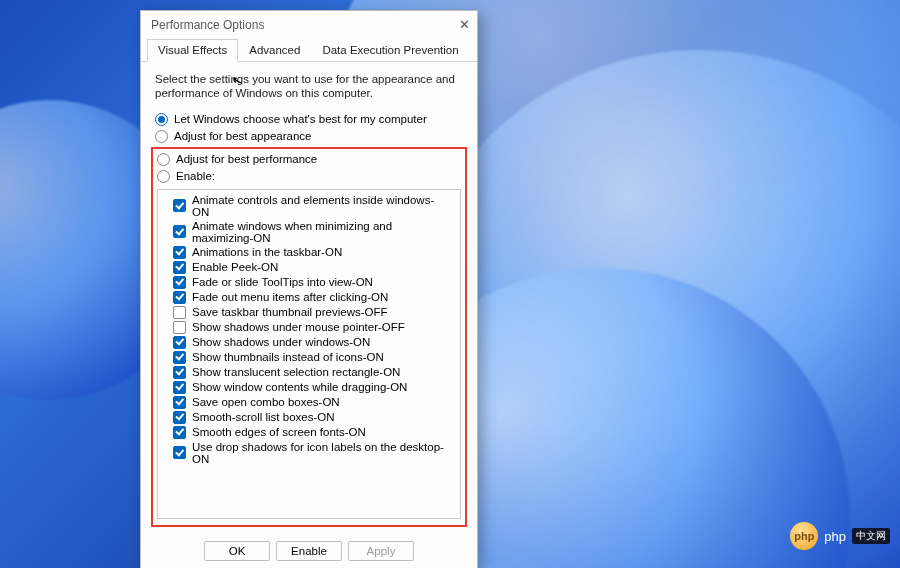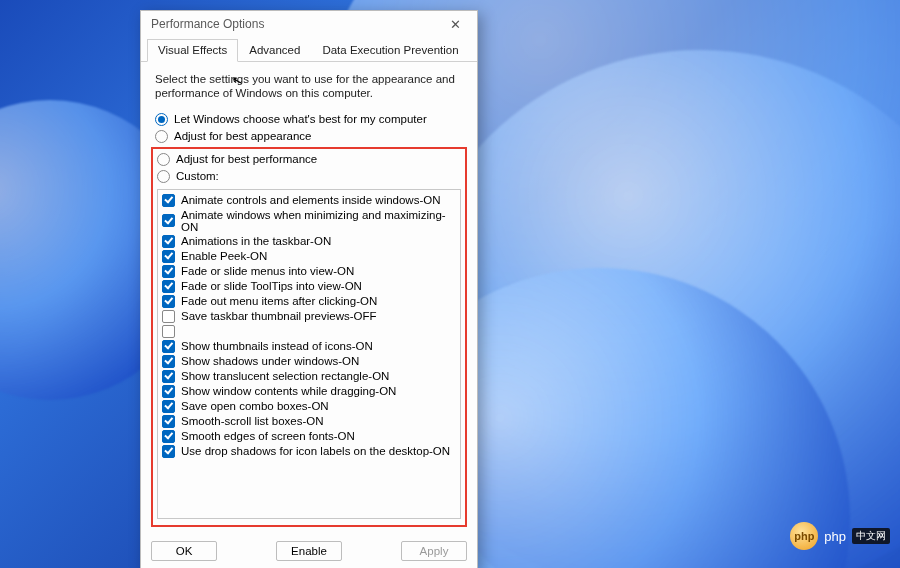--- a/index.html
+++ b/index.html
@@ -23,22 +23,22 @@
 
   .dialog {
     position: absolute; left: 140px; top: 10px;
     width: 338px; height: 560px;
     background: #fdfdfd;
     border: 1px solid #bcbcbc;
     box-shadow: 4px 4px 14px rgba(0,0,0,0.3);
     display: flex; flex-direction: column;
   }
   .titlebar {
-    display: flex; justify-content: space-between;
-    padding: 6px 12px 6px 10px;
+    display: flex; align-items: center; justify-content: space-between;
+    padding: 6px 3px 6px 10px;
     color: #5a5a5a; font-size: 12px;
   }
   .close-x { font-size: 13px; color: #555; cursor: pointer; padding: 0 4px; }
   .tab-strip {
     display: flex; gap: 0;
     padding: 0 6px;
     border-bottom: 1px solid #d0d0d0;
     font-size: 11.5px;
     text-align: center;
   }
@@ -78,40 +78,40 @@
   }
   .highlight-box {
     border: 2.5px solid #e63b2e;
     margin: 2px -4px 0 -4px;
     padding: 2px 4px 6px 4px;
     display: flex; flex-direction: column;
     flex: 1;
   }
   .checklist {
     border: 1px solid #c8c8c8;
-    margin-top: 4px; padding: 3px 4px;
+    margin-top: 4px; padding: 3px 15px;
     flex: 1; overflow: auto;
   }
   .check-row {
     display: flex; align-items: center; gap: 6px;
     padding: 1px 0; cursor: pointer;
   }
   .cbox {
     width: 13px; height: 13px; border: 1px solid #888; border-radius: 2px;
     display: flex; align-items: center; justify-content: center;
     flex-shrink: 0; background: #fff;
   }
   .cbox.checked { background: #0067c0; border-color: #0067c0; }
   .cbox.checked::after {
     content: ""; width: 3px; height: 6px;
     border: solid #fff; border-width: 0 2px 2px 0;
     transform: rotate(40deg) translate(-0.5px, -1px);
   }
   .button-row {
-    display: flex; justify-content: space-between; gap: 6px;
+    display: flex; justify-content: center; gap: 6px;
     padding: 8px 10px;
   }
   .btn {
     min-width: 66px; padding: 3px 12px;
     border: 1px solid #bdbdbd; background: #fdfdfd;
     border-radius: 2px; font-size: 11.5px; cursor: pointer;
     text-align: center;
   }
   .btn.disabled { color: #9a9a9a; cursor: default; }
   .watermark {
@@ -168,66 +168,63 @@
       </div>
 
     <div class="highlight-box">
       <div id="radios-bottom">
           <div class="radio-row">
             <div class="radio"></div>
             <span>Adjust for best performance</span>
           </div>
           <div class="radio-row">
             <div class="radio"></div>
-            <span>Custom:</span>
+            <span>Enable:</span>
           </div>
         </div>
       <div class="checklist" id="checklist">
           <div class="check-row">
             <div class="cbox checked"></div>
             <span>Animate controls and elements inside windows-ON</span>
           </div>
           <div class="check-row">
             <div class="cbox checked"></div>
             <span>Animate windows when minimizing and maximizing-ON</span>
           </div>
           <div class="check-row">
             <div class="cbox checked"></div>
             <span>Animations in the taskbar-ON</span>
           </div>
           <div class="check-row">
             <div class="cbox checked"></div>
             <span>Enable Peek-ON</span>
-          </div>
-          <div class="check-row">
-            <div class="cbox checked"></div>
-            <span>Fade or slide menus into view-ON</span>
           </div>
           <div class="check-row">
             <div class="cbox checked"></div>
             <span>Fade or slide ToolTips into view-ON</span>
           </div>
           <div class="check-row">
             <div class="cbox checked"></div>
             <span>Fade out menu items after clicking-ON</span>
           </div>
           <div class="check-row">
             <div class="cbox"></div>
             <span>Save taskbar thumbnail previews-OFF</span>
           </div>
           <div class="check-row">
             <div class="cbox"></div>
+            <span>Show shadows under mouse pointer-OFF</span>
+          </div>
+          <div class="check-row">
+            <div class="cbox checked"></div>
+            <span>Show shadows under windows-ON</span>
           </div>
           <div class="check-row">
             <div class="cbox checked"></div>
             <span>Show thumbnails instead of icons-ON</span>
-          </div>
-          <div class="check-row">
-            <div class="cbox checked"></div>
-            <span>Show shadows under windows-ON</span>
           </div>
           <div class="check-row">
             <div class="cbox checked"></div>
             <span>Show translucent selection rectangle-ON</span>
           </div>
           <div class="check-row">
             <div class="cbox checked"></div>
             <span>Show window contents while dragging-ON</span>
           </div>
           <div class="check-row">

